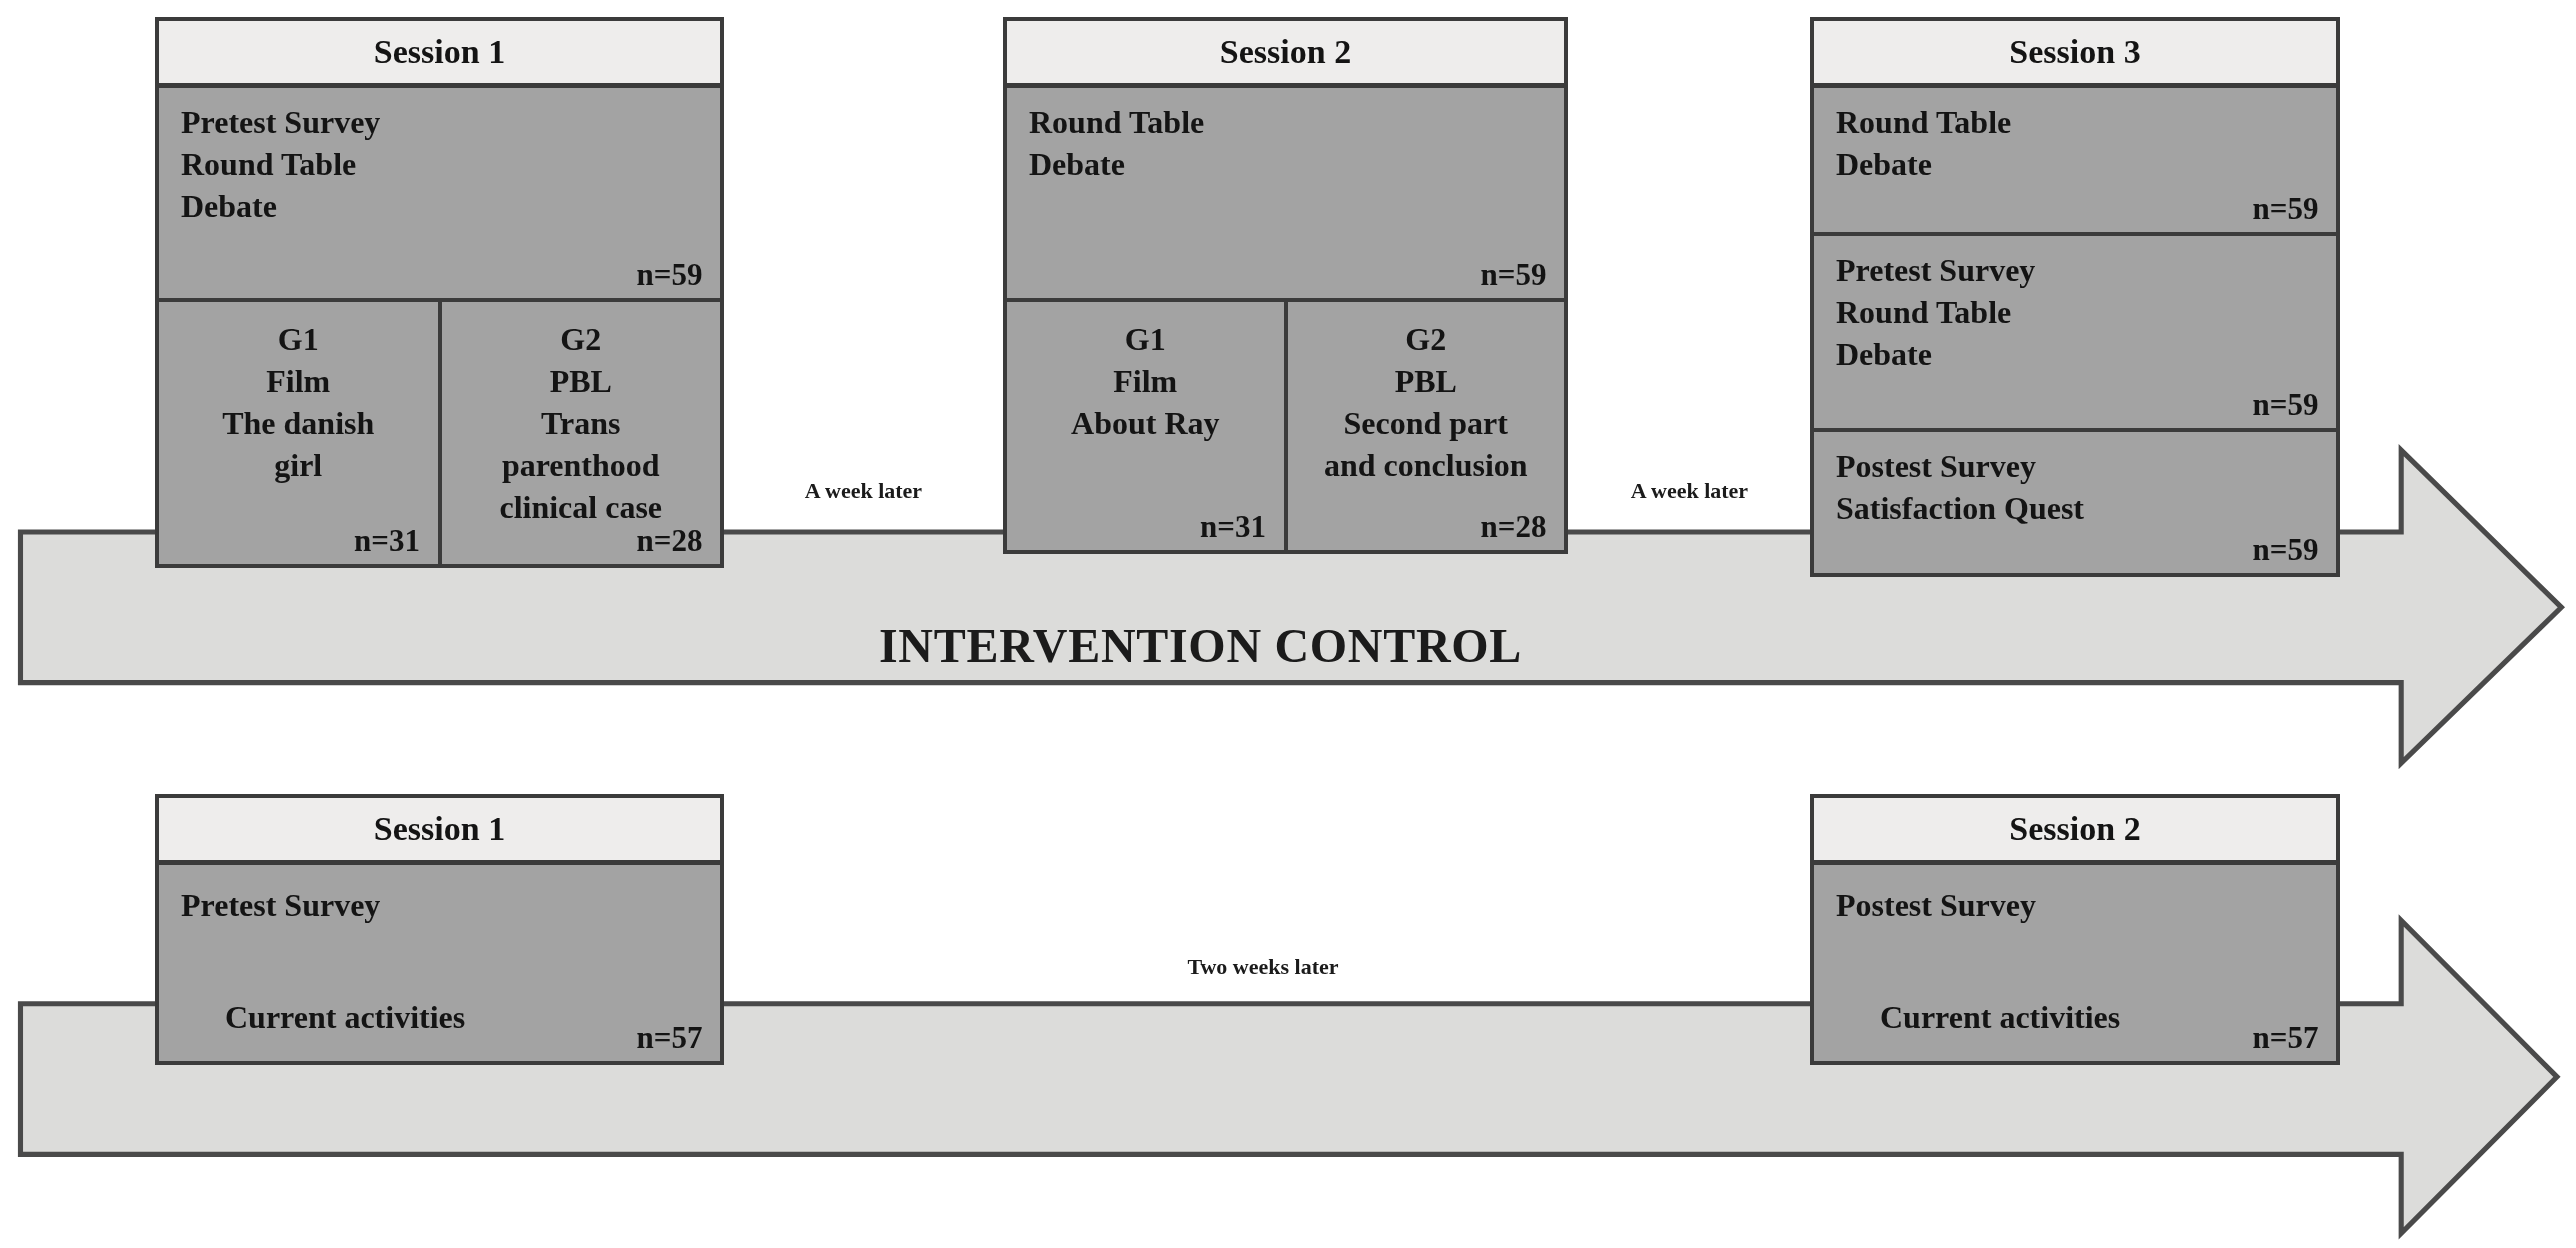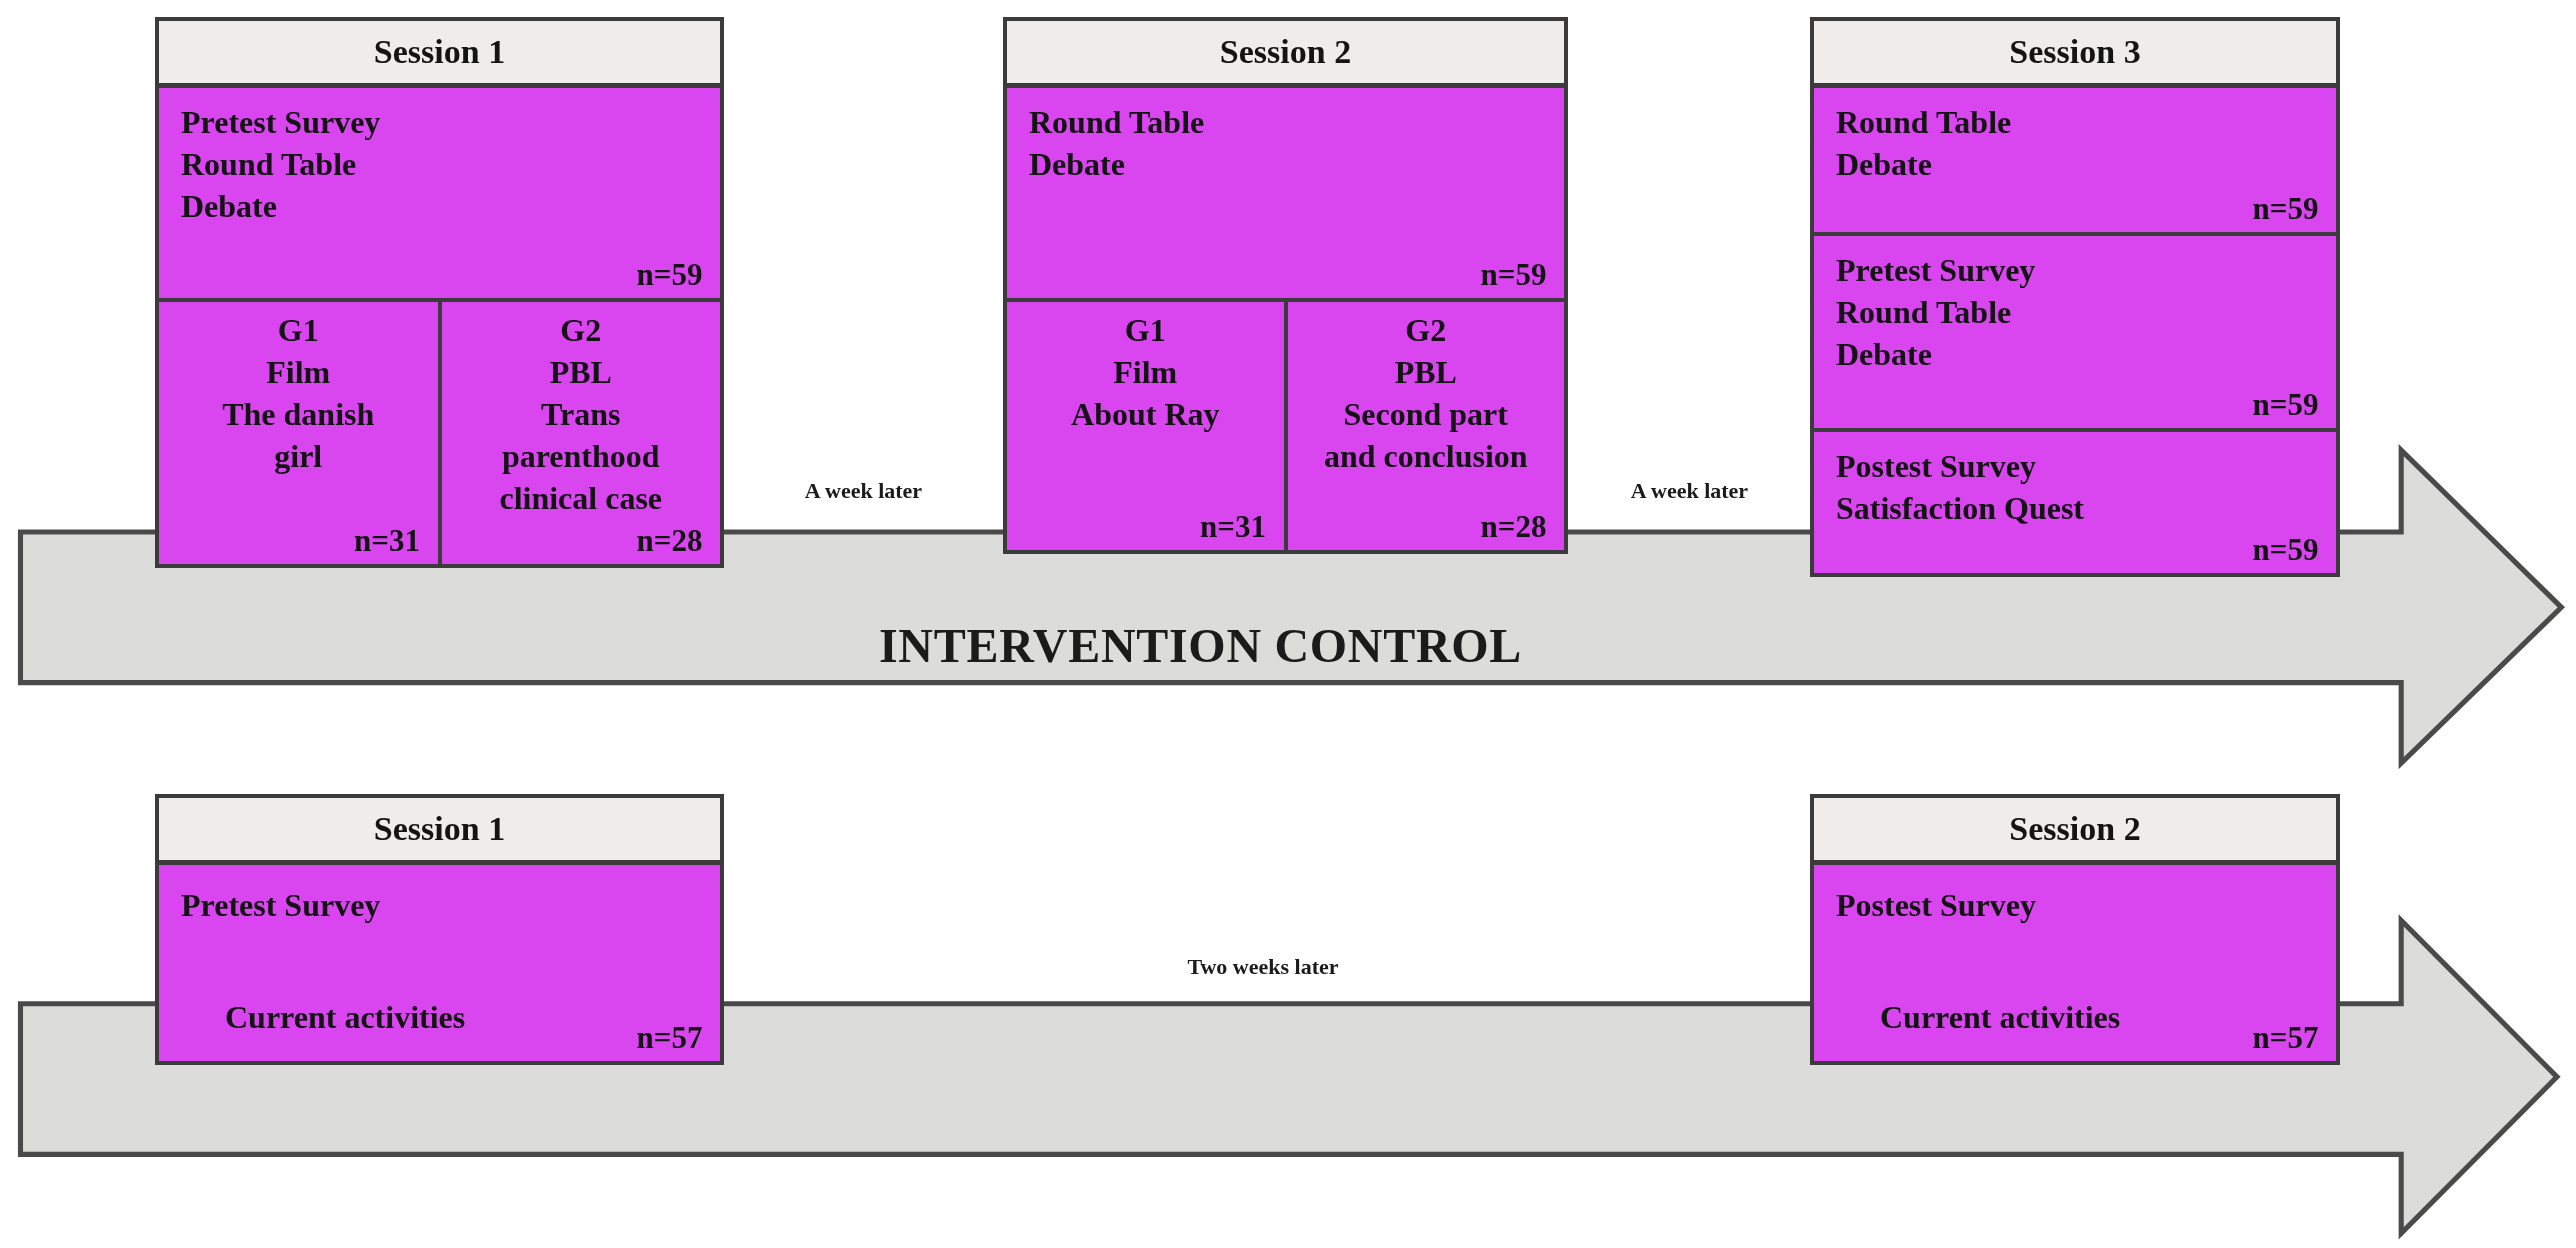--- a/index.html
+++ b/index.html
@@ -16,21 +16,21 @@
   .arrow-label{
     position:absolute;z-index:2;
     left:0;width:2401px;
     text-align:center;
     font-size:48px;line-height:59px;
     letter-spacing:0.7px;
     color:#1b1b1b;
   }
   .box{
     position:absolute;z-index:3;
-    background:#d946ef;
+    background:#a3a3a3;
     border:4.4px solid #3b3b3b;
     box-sizing:border-box;
     display:flex;flex-direction:column;
   }
   .box-header{
     height:67px;flex:0 0 auto;
     box-sizing:border-box;
     background:#eeedec;
     border-bottom:5.1px solid #3b3b3b;
     display:flex;align-items:center;justify-content:center;
@@ -43,21 +43,21 @@
     text-align:left;
   }
   .panel.bordered{border-bottom:4.4px solid #3b3b3b;}
   .n-label{
     position:absolute;right:17.6px;bottom:7.3px;
     font-size:31px;line-height:32px;
   }
   .g-row{flex:1 1 auto;display:flex;min-height:0;}
   .g-cell{
     flex:1 1 0;position:relative;box-sizing:border-box;
-    padding-top:7px;
+    padding-top:16px;
     text-align:center;
     font-size:32px;line-height:42px;
   }
   .g-cell.right{border-left:4.4px solid #3b3b3b;}
   .gap-label{
     position:absolute;z-index:2;
     font-size:22px;line-height:42px;
     text-align:center;
     color:#1b1b1b;
   }

